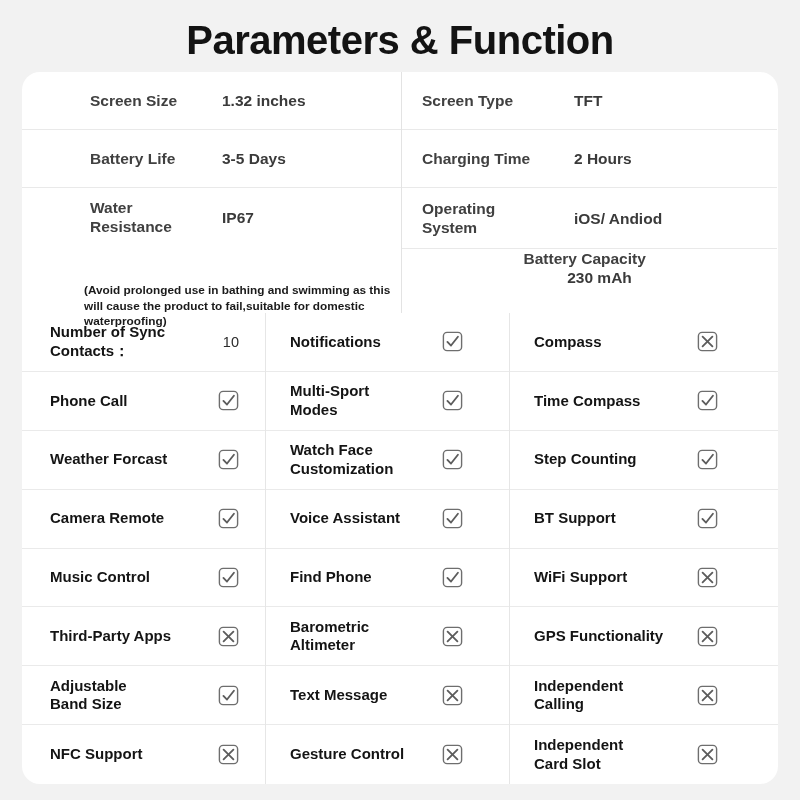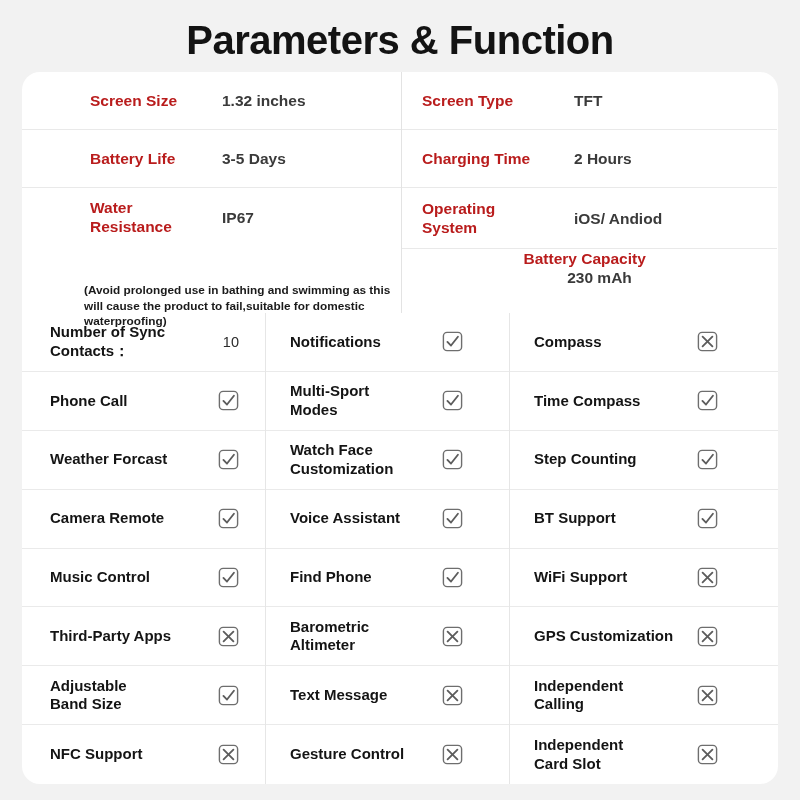--- a/index.html
+++ b/index.html
@@ -62,21 +62,21 @@
   .spec-col.left .spec-row  { padding-left: 68px; }
   .spec-col.right .spec-row { padding-left: 20px; }
 
   .spec-row.r3-left  { height: 58px; border-bottom: none; }
   .spec-col.right .spec-row.tall { height: 61px; }
   .spec-col.right .spec-row.last { border-bottom: none; height: 64px; flex-direction: column; }
 
   .spec-label {
     font-size: 15.5px;
     font-weight: 700;
-    color: #b91c1c;
+    color: #404040;
     line-height: 19px;
     width: 132px;
     flex: none;
   }
   .spec-col.right .spec-label { width: 152px; }
   .spec-value {
     font-size: 15.5px;
     font-weight: 700;
     color: #3a3a3a;
     line-height: 19px;
@@ -364,21 +364,21 @@
           </div>
           <div class="feat-row">
             <div class="feat-label">WiFi Support</div>
             <svg class="mark" viewBox="0 0 24 24">
               <rect x="1.6" y="1.6" width="20.8" height="20.8" rx="4.2"></rect>
               <line x1="6.4" y1="6.4" x2="17.6" y2="17.6"></line>
               <line x1="17.6" y1="6.4" x2="6.4" y2="17.6"></line>
             </svg>
           </div>
           <div class="feat-row">
-            <div class="feat-label">GPS Customization</div>
+            <div class="feat-label">GPS Functionality</div>
             <svg class="mark" viewBox="0 0 24 24">
               <rect x="1.6" y="1.6" width="20.8" height="20.8" rx="4.2"></rect>
               <line x1="6.4" y1="6.4" x2="17.6" y2="17.6"></line>
               <line x1="17.6" y1="6.4" x2="6.4" y2="17.6"></line>
             </svg>
           </div>
           <div class="feat-row">
             <div class="feat-label"><span>Independent</span><br><span>Calling</span></div>
             <svg class="mark" viewBox="0 0 24 24">
               <rect x="1.6" y="1.6" width="20.8" height="20.8" rx="4.2"></rect>

